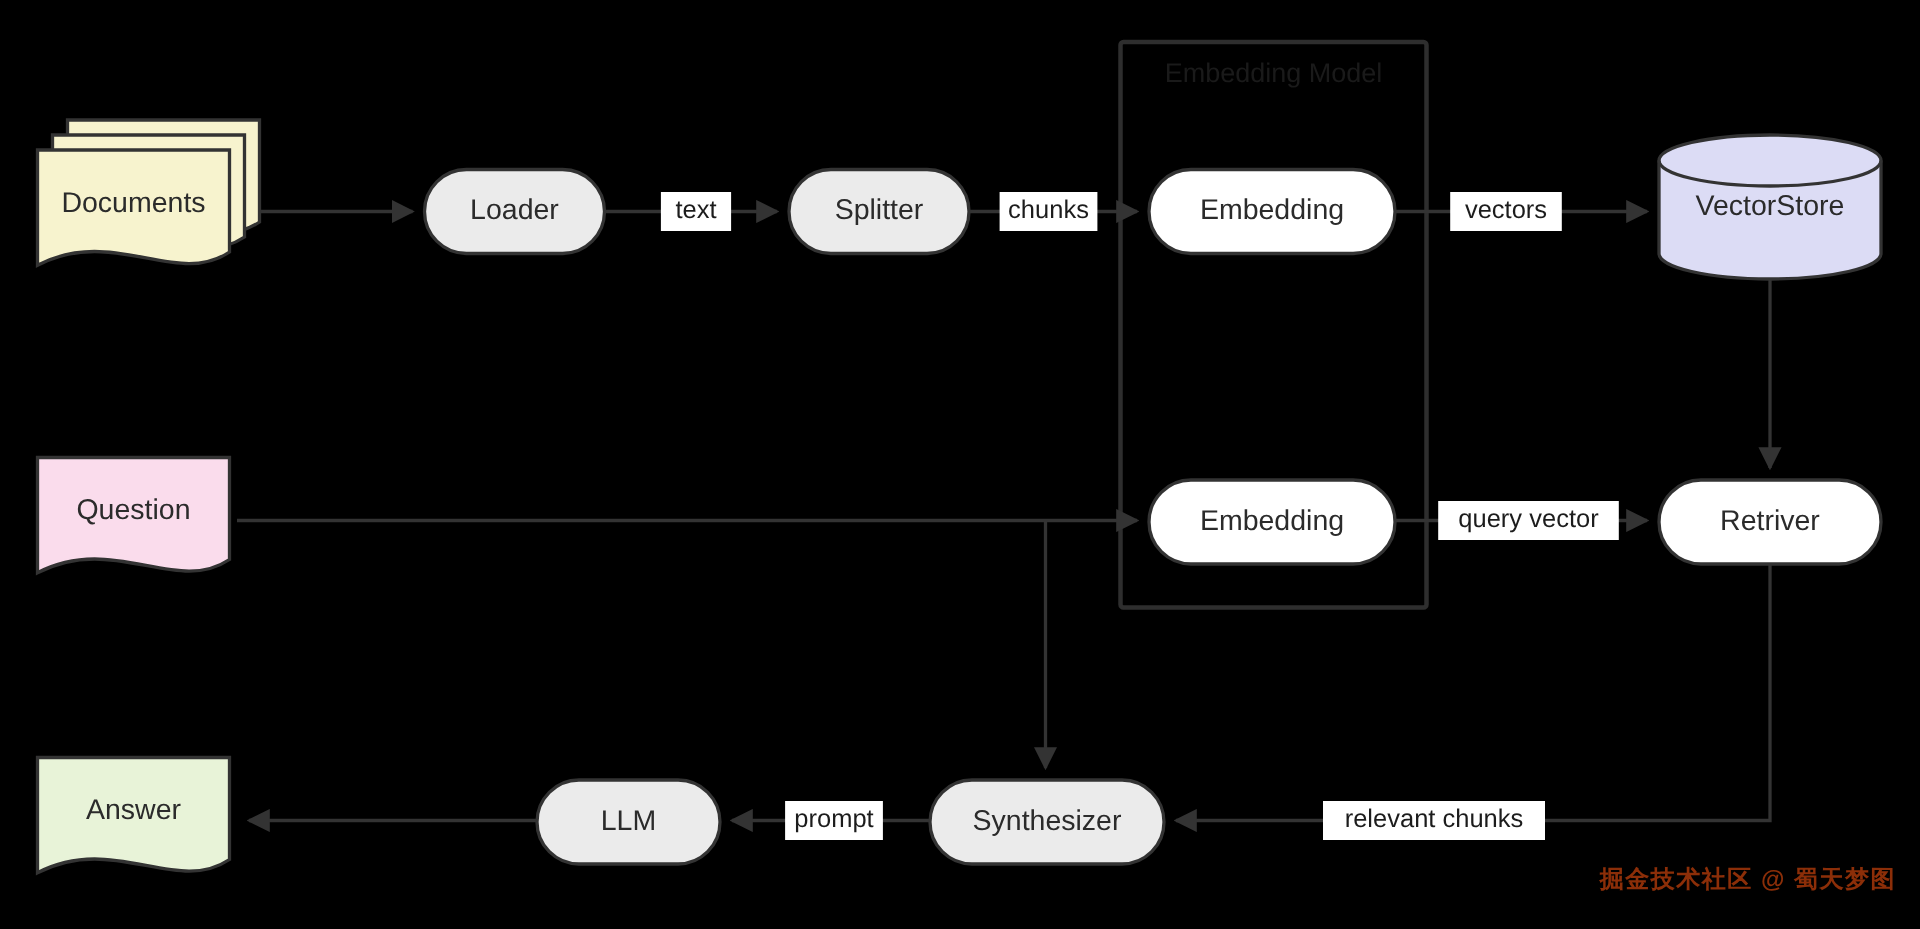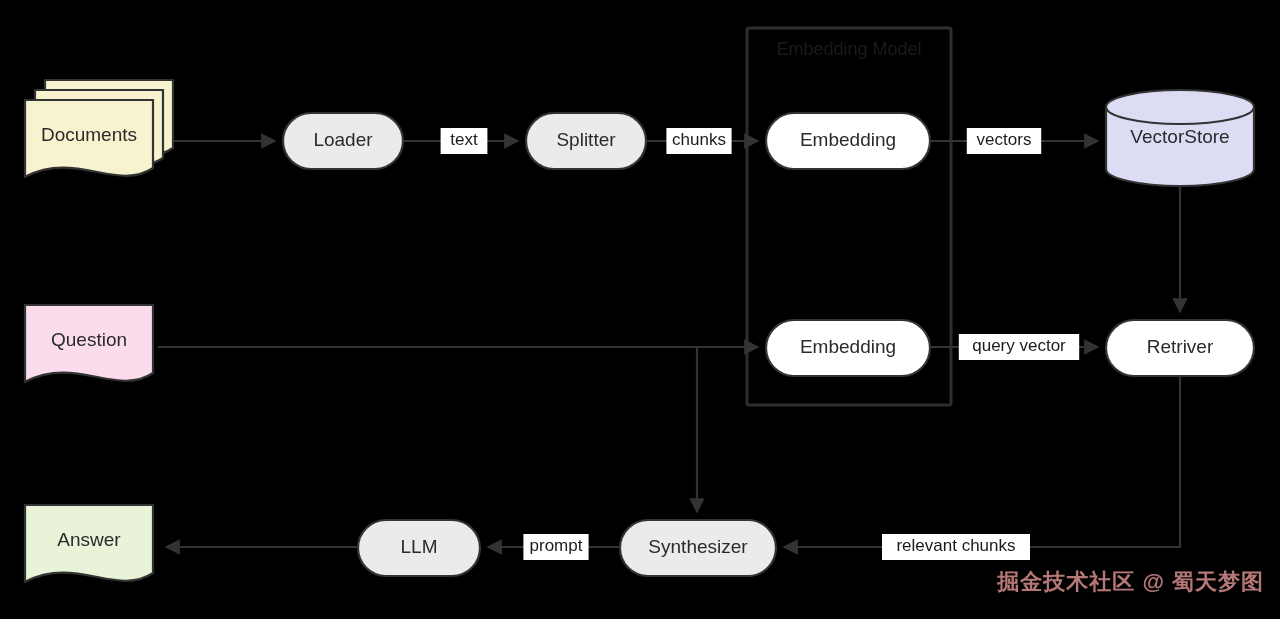--- a/index.html
+++ b/index.html
@@ -64,23 +64,23 @@
   .group-box {
     fill: none;
     stroke: #2e2e2e;
     stroke-width: 3;
   }
   .watermark {
     position: absolute;
     right: 16px;
     bottom: 22px;
     font-family: "Liberation Sans", sans-serif;
-    font-size: 22px;
+    font-size: 16px;
     font-weight: bold;
-    color: #fca5a5;
+    color: #c2410c;
     opacity: 0.72;
     letter-spacing: 1px;
     white-space: nowrap;
     user-select: none;
     margin-top: 28px;
   }
 </style>
 </head>
 <body>
 

